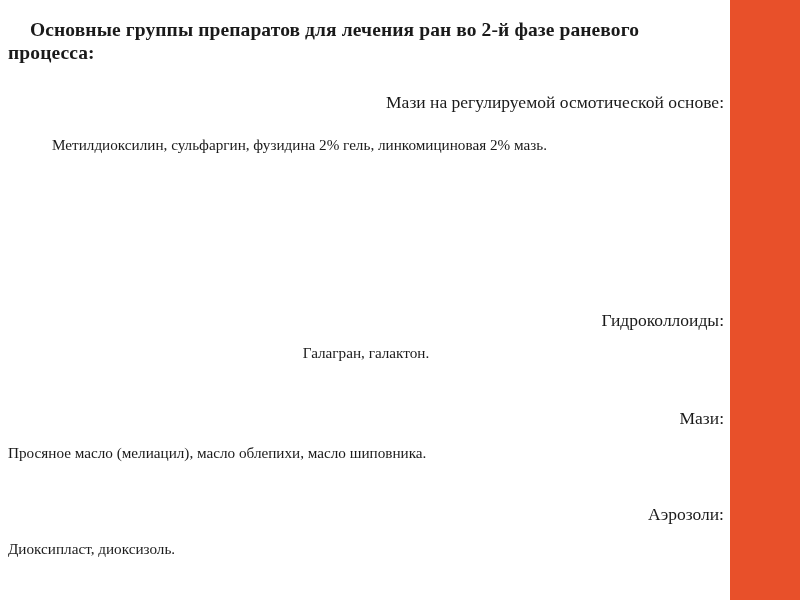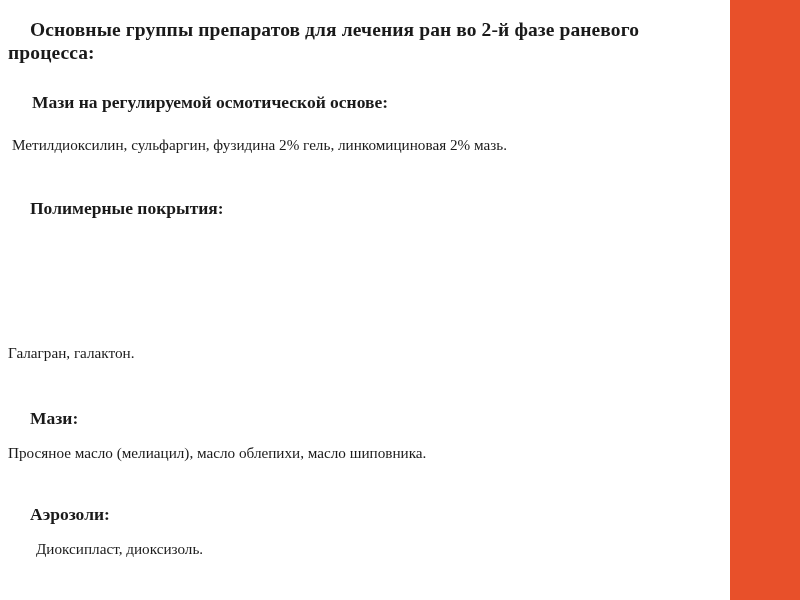--- a/index.html
+++ b/index.html
@@ -50,65 +50,66 @@
     font-size: 19.5px;
     font-weight: bold;
     color: #1a1a1a;
     line-height: 1.18;
     text-indent: 22px;
     margin: 8px 0 0 0;
     letter-spacing: 0.1px;
   }
   .heading {
     font-size: 17.5px;
-    font-weight: bold;
+    font-weight: normal;
     color: #1a1a1a;
     margin: 0;
     line-height: 1.2;
+    text-align: right;
   }
   .body-text {
     font-size: 15.2px;
     color: #1a1a1a;
     margin: 0;
     line-height: 1.18;
   }
   .blk {
     position: absolute;
     left: 8px;
     right: 6px;
   }
   .b1 { top: 92px; text-indent: 24px; }
-  .b2 { top: 136px; text-indent: 4px; }
+  .b2 { top: 136px; text-indent: 4px; margin-left: 40px; }
   .b3 { top: 198px; text-indent: 22px; }
   .b4 { top: 236px; text-indent: 16px; }
   .b5 { top: 310px; text-indent: 22px; }
-  .b6 { top: 344px; text-indent: 0px; }
+  .b6 { top: 344px; text-indent: 0px; text-align: center; }
   .b7 { top: 408px; text-indent: 22px; }
   .b8 { top: 444px; text-indent: 0px; }
   .b9 { top: 504px; text-indent: 22px; }
-  .b10 { top: 540px; text-indent: 0px; margin-left: 28px; }
+  .b10 { top: 540px; text-indent: 0px; }
 </style>
 </head>
 <body>
 
 <div class="slide">
 
   <div class="accent-bar">
     <div class="accent-bar-inner"></div>
   </div>
 
   <div class="content">
 
     <h1 class="title">Основные группы препаратов для лечения ран во 2-й фазе раневого процесса:</h1>
 
     <div class="blk b1 heading">Мази на регулируемой осмотической основе:</div>
     <div class="blk b2 body-text">Метилдиоксилин, сульфаргин, фузидина 2% гель, линкомициновая 2% мазь.</div>
 
-    <div class="blk b3 heading">Полимерные покрытия:</div>
 
+    <div class="blk b5 heading">Гидроколлоиды:</div>
     <div class="blk b6 body-text">Галагран, галактон.</div>
 
     <div class="blk b7 heading">Мази:</div>
     <div class="blk b8 body-text">Просяное масло (мелиацил), масло облепихи, масло шиповника.</div>
 
     <div class="blk b9 heading">Аэрозоли:</div>
     <div class="blk b10 body-text">Диоксипласт, диоксизоль.</div>
 
   </div>
 </div>

